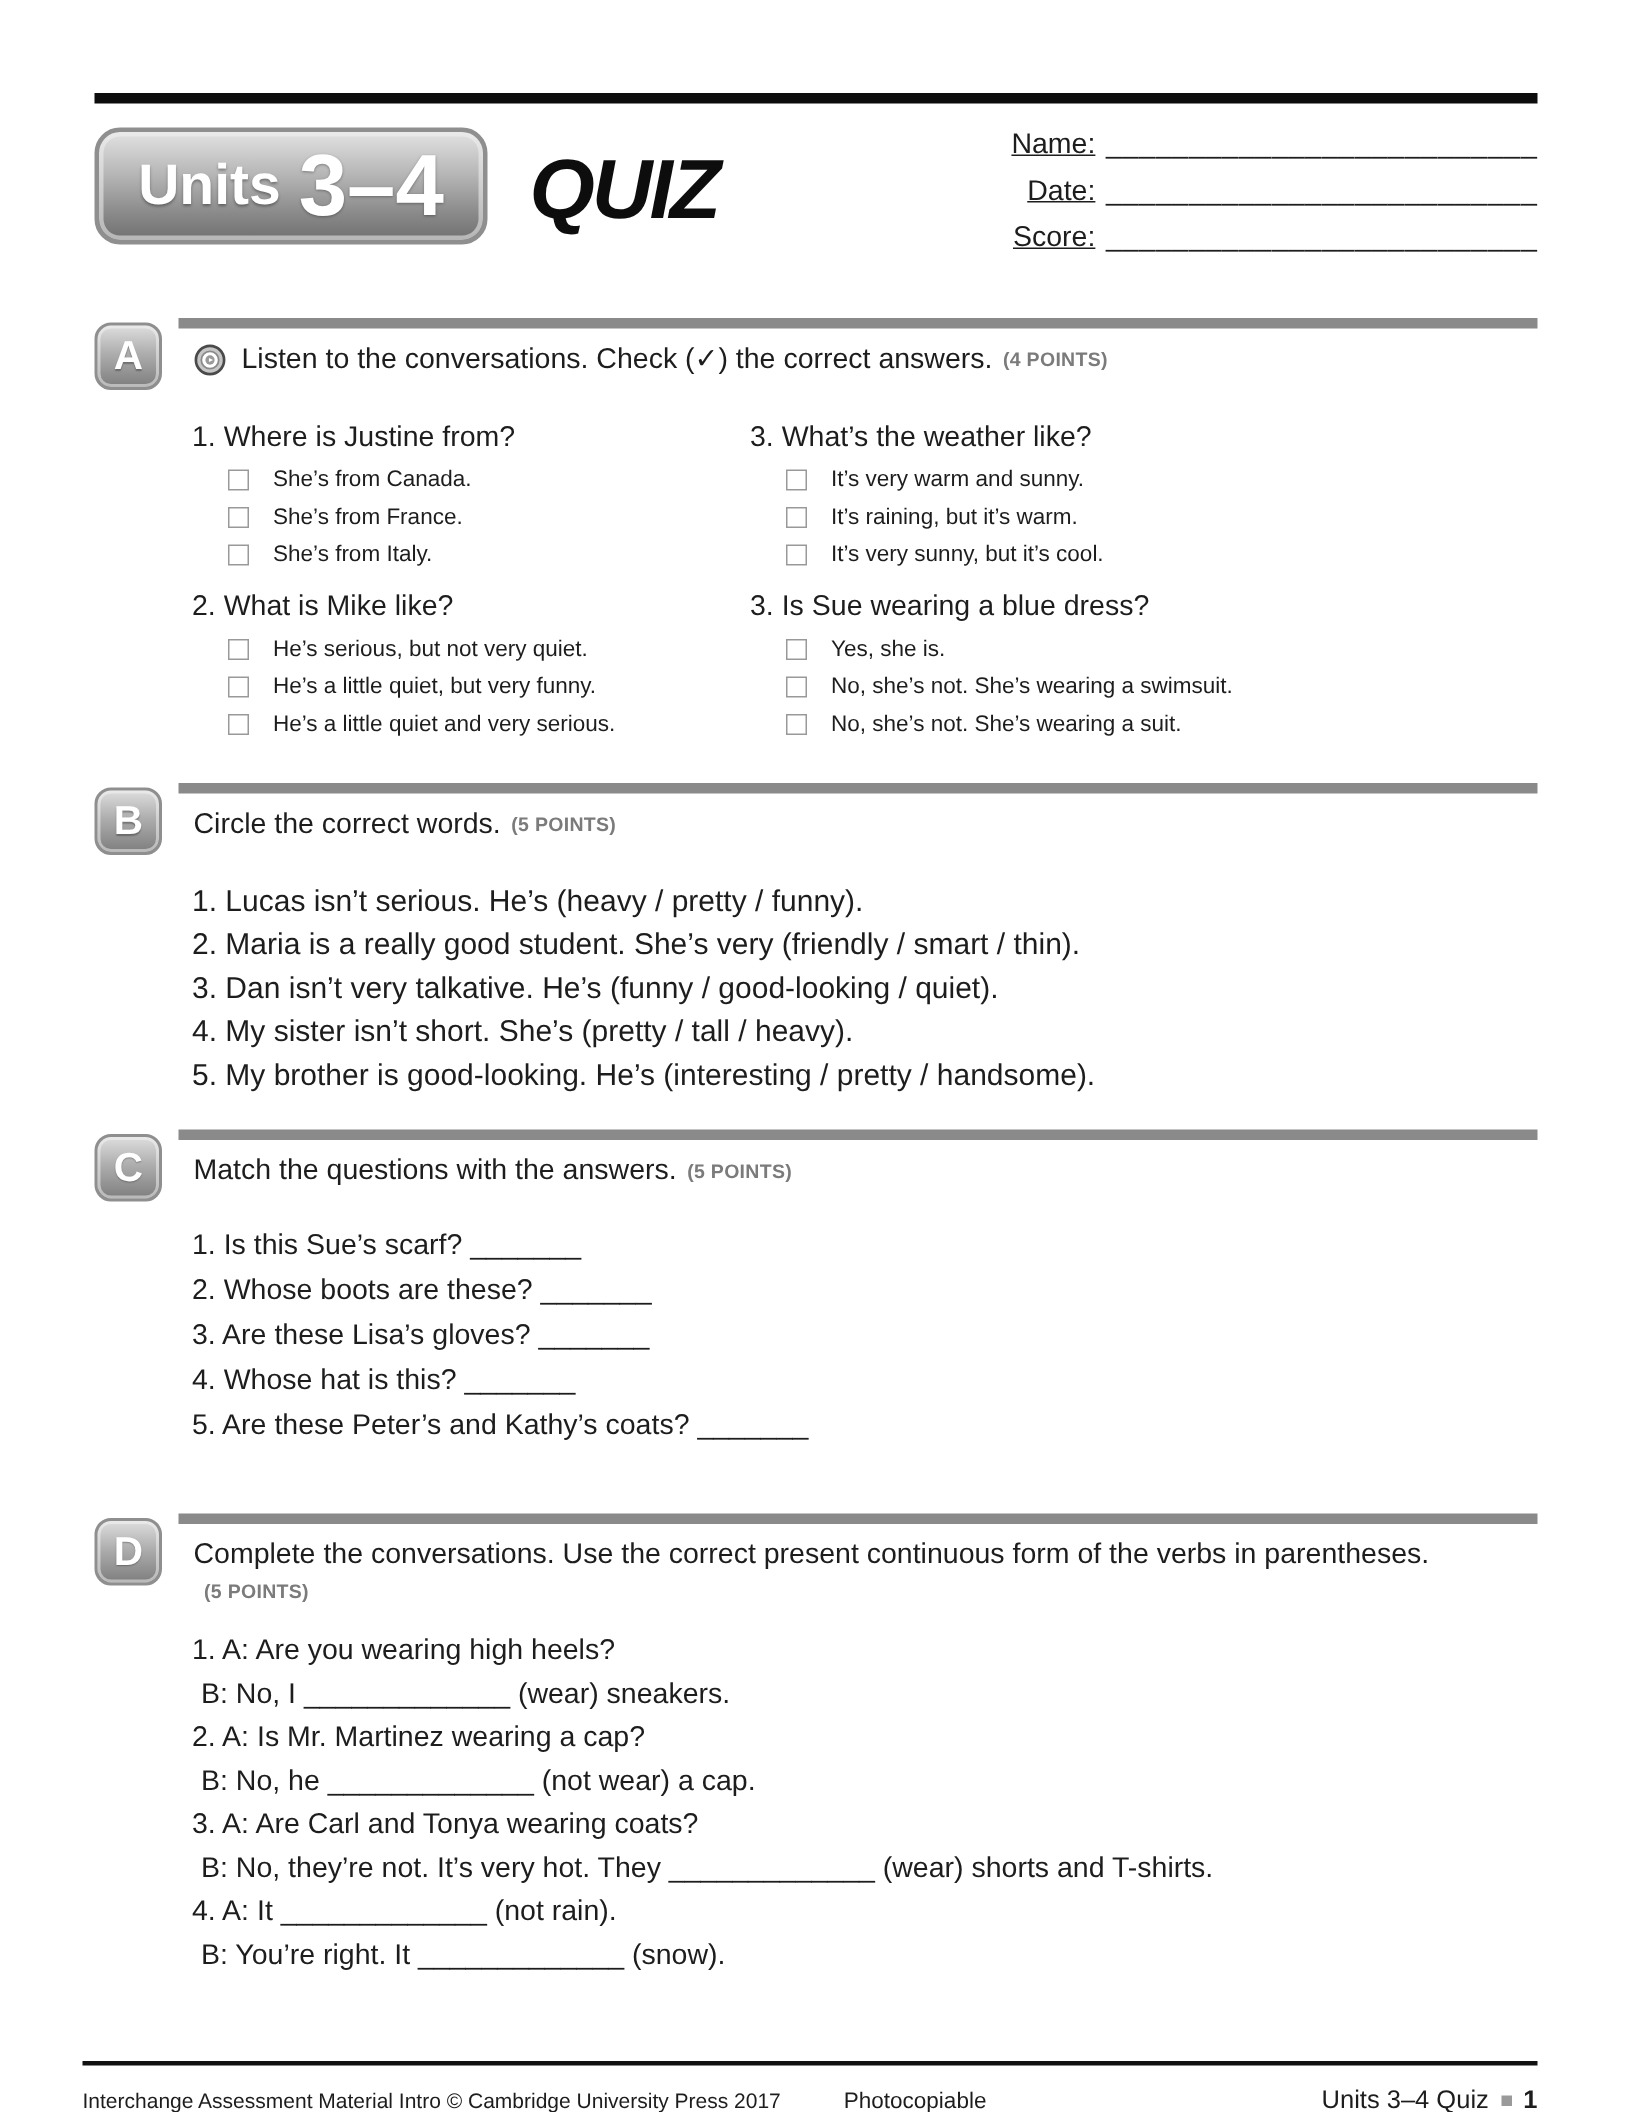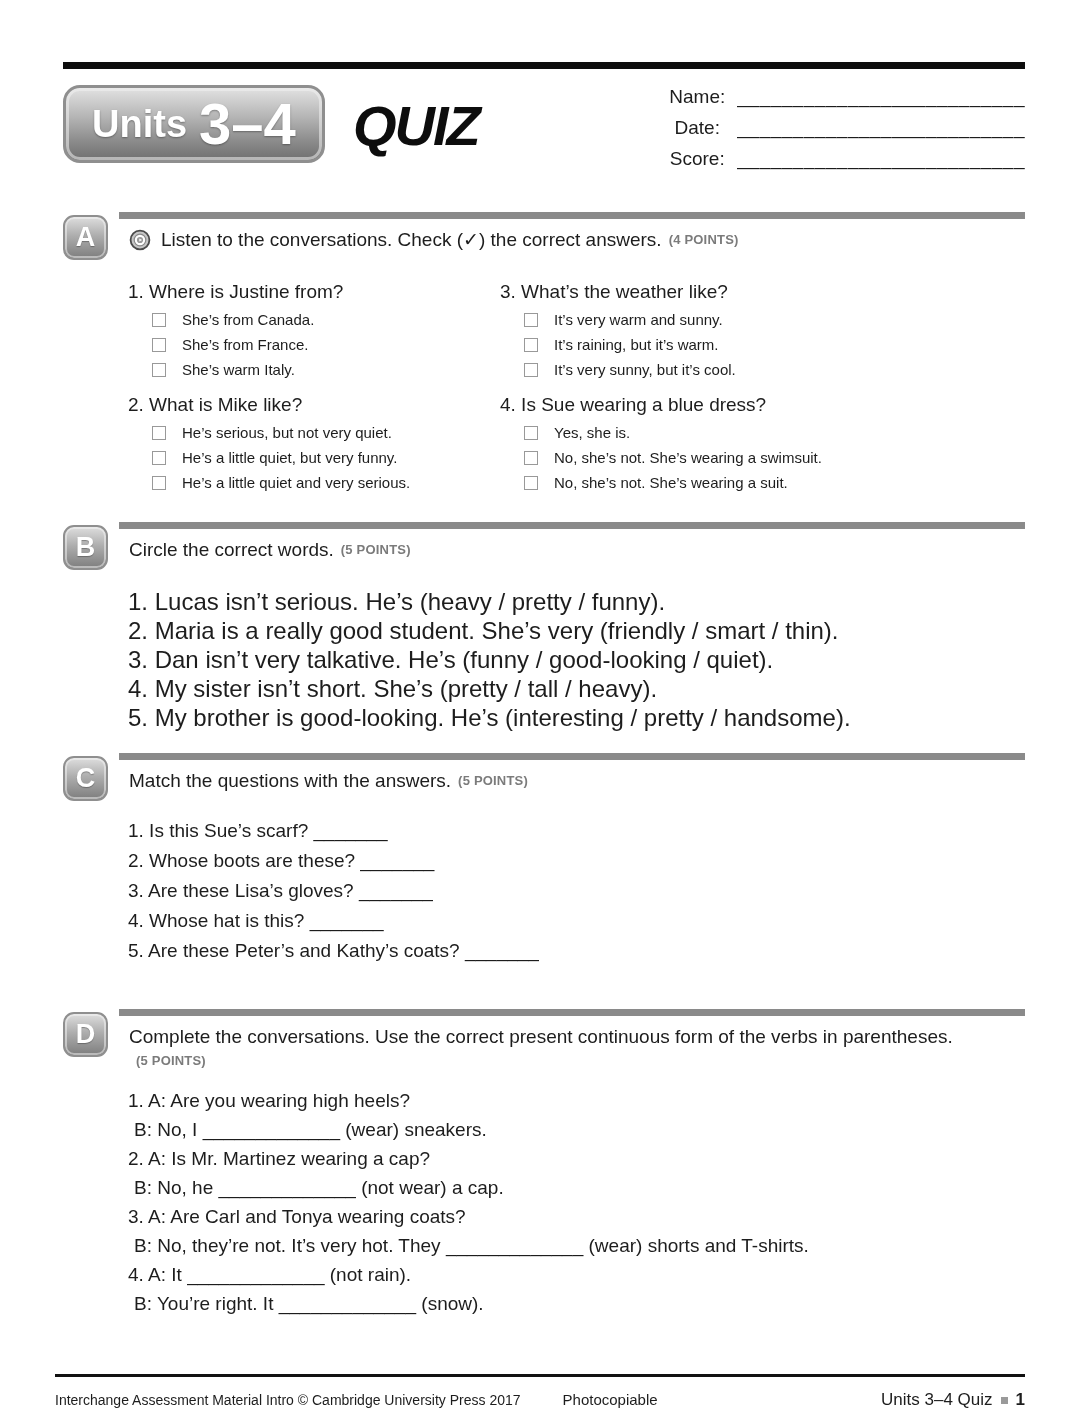--- a/index.html
+++ b/index.html
@@ -24,21 +24,21 @@
     color:#fff; flex:none;
   }
   .units-word { font-size:38px; font-weight:bold; text-shadow:0 1px 2px rgba(0,0,0,.35); }
   .units-num  { font-size:58px; font-weight:bold; line-height:58px; text-shadow:0 1px 2px rgba(0,0,0,.35); }
   .quiz-title {
     font-size:56px; font-weight:bold; font-style:italic;
     letter-spacing:-2px; margin:8px 0 0 28px; color:#0d0d0d;
   }
   .fields { margin-left:auto; font-size:19px; margin-top:-4px; }
   .field-row { display:flex; line-height:31px; white-space:nowrap; }
-  .field-label { width:66px; text-align:center; margin-right:7px; }
+  .field-label { width:66px; text-align:right; margin-right:7px;text-decoration:underline; }
   .field-line { letter-spacing:0.5px; }
 
   
   .section { margin-top:38px; }
   .sec-head { display:flex; align-items:flex-start; }
   .sec-badge {
     width:45px; height:45px; border-radius:11px; flex:none;
     margin-top:3px;
     background:linear-gradient(180deg,#dedede 0%,#aeaeae 45%,#7e7e7e 100%);
     border:2px solid #8f8f8f;
@@ -61,21 +61,21 @@
   .a-col1 { width:372px; flex:none; }
   .a-col2 { flex:1; }
   .qblock + .qblock { margin-top:14px; }
   .qtext { font-size:19px; line-height:24px; margin-bottom:2px; }
   .opt { display:flex; align-items:center; margin-top:6px; }
   .checkbox { width:14px; height:14px; border:1.5px solid #999; margin:0 16px 0 24px; flex:none; background:#fff; }
   .opt-text { font-size:15px; line-height:19px; }
 
   
   .b-list { margin-left:65px; margin-top:22px; }
-  .b-item { font-size:24px; line-height:19px; margin-bottom:10px; }
+  .b-item { font-size:20px; line-height:19px; margin-bottom:10px; }
 
   
   .c-grid { display:flex; margin-left:65px; margin-top:20px;align-items:center; }
   .c-qcol { width:437px; flex:none; }
   .c-acol { flex:1; }
   .c-item { font-size:19px; line-height:20px; margin-bottom:10px; }
 
   
   .d-list { margin-left:65px; margin-top:18px; }
   .d-line { font-size:19px; line-height:20px; margin-bottom:9px; }
@@ -141,21 +141,21 @@
         <div class="opt">
           <span class="checkbox"></span>
           <span class="opt-text">She’s from Canada.</span>
         </div>
         <div class="opt">
           <span class="checkbox"></span>
           <span class="opt-text">She’s from France.</span>
         </div>
         <div class="opt">
           <span class="checkbox"></span>
-          <span class="opt-text">She’s warm Italy.</span>
+          <span class="opt-text">She’s from Italy.</span>
         </div>
       </div>
       <div class="qblock">
         <div class="qtext">2. What is Mike like?</div>
         <div class="opt">
           <span class="checkbox"></span>
           <span class="opt-text">He’s serious, but not very quiet.</span>
         </div>
         <div class="opt">
           <span class="checkbox"></span>
@@ -177,21 +177,21 @@
         <div class="opt">
           <span class="checkbox"></span>
           <span class="opt-text">It’s raining, but it’s warm.</span>
         </div>
         <div class="opt">
           <span class="checkbox"></span>
           <span class="opt-text">It’s very sunny, but it’s cool.</span>
         </div>
       </div>
       <div class="qblock">
-        <div class="qtext">4. Is Sue wearing a blue dress?</div>
+        <div class="qtext">3. Is Sue wearing a blue dress?</div>
         <div class="opt">
           <span class="checkbox"></span>
           <span class="opt-text">Yes, she is.</span>
         </div>
         <div class="opt">
           <span class="checkbox"></span>
           <span class="opt-text">No, she’s not. She’s wearing a swimsuit.</span>
         </div>
         <div class="opt">
           <span class="checkbox"></span>

